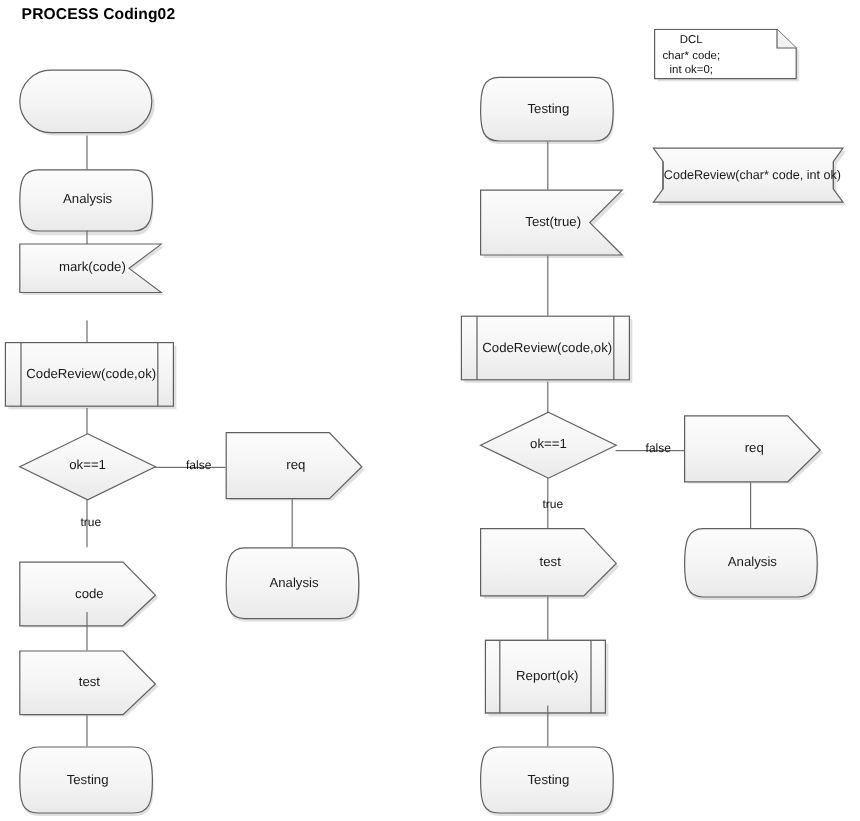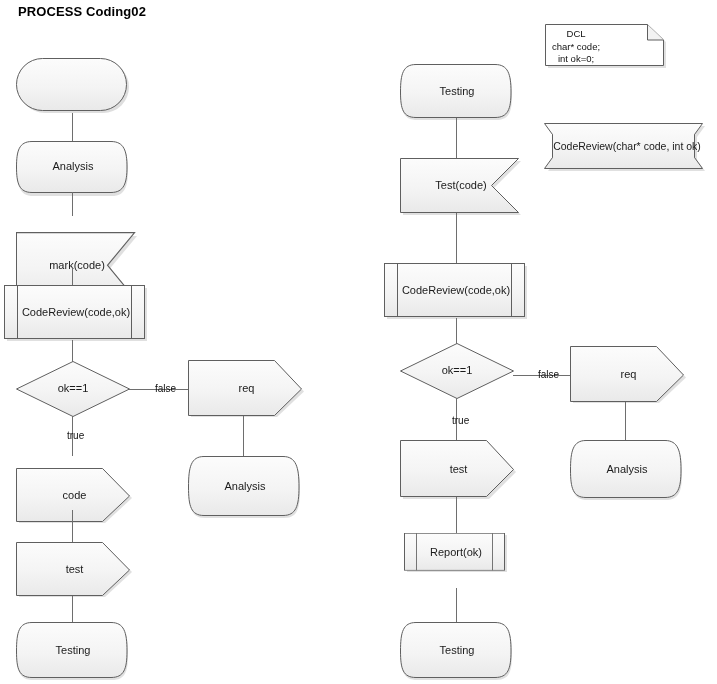--- a/index.html
+++ b/index.html
@@ -124,21 +124,21 @@
 <div class="node" style="left:16px; top:141px; width:114px; height:52px;">
   <svg class="svg-shape" viewBox="0 0 114 52" preserveAspectRatio="none">
     <path d="M 17,3 L 96,3 C 109,3 112,13 112,29 C 112,45 109,55 96,55 L 17,55 C 4,55 1,45 1,29 C 1,13 4,3 17,3 Z" fill="#c2c2c2" opacity="0.5"></path>
     <path d="M 16,0.5 L 95,0.5 C 108,0.5 111,10 111,26 C 111,42 108,51.5 95,51.5 L 16,51.5 C 3,51.5 0.5,42 0.5,26 C 0.5,10 3,0.5 16,0.5 Z" fill="url(#shapeGrad)" stroke="#5f5f5f" stroke-width="1"></path>
   </svg>
   <div class="node-label">Analysis</div>
 </div>
 
 <div class="conn v" style="left:72px; top:192px; height:24px;"></div>
 
-<div class="node offset-left" style="left:16px; top:232px; width:122px; height:68px;">
+<div class="node offset-left" style="left:16px; top:203px; width:122px; height:42px;">
   <svg class="svg-shape" viewBox="0 0 122 52" preserveAspectRatio="none">
     <path d="M 3,3 L 121,3 L 94,28 L 121,53 L 3,53 Z" fill="#c2c2c2" opacity="0.5"></path>
     <path d="M 0.5,0.5 L 118.5,0.5 L 91.5,25.5 L 118.5,50.5 L 0.5,50.5 Z" fill="url(#shapeGrad)" stroke="#5f5f5f" stroke-width="1"></path>
   </svg>
   <div class="node-label">mark(code)</div>
 </div>
 
 <div class="conn v" style="left:72px; top:267px; height:18px;"></div>
 
 <div class="node" style="left:4px; top:285px; width:144px; height:56px;">
@@ -220,21 +220,21 @@
   <div class="node-label">Testing</div>
 </div>
 
 <div class="conn v" style="left:456px; top:118px; height:40px;"></div>
 
 <div class="node offset-left" style="left:400px; top:158px; width:122px; height:56px;">
   <svg class="svg-shape" viewBox="0 0 122 56" preserveAspectRatio="none">
     <path d="M 3,3 L 121,3 L 94,30 L 121,57 L 3,57 Z" fill="#c2c2c2" opacity="0.5"></path>
     <path d="M 0.5,0.5 L 118.5,0.5 L 91.5,27.5 L 118.5,54.5 L 0.5,54.5 Z" fill="url(#shapeGrad)" stroke="#5f5f5f" stroke-width="1"></path>
   </svg>
-  <div class="node-label">Test(code)</div>
+  <div class="node-label">Test(true)</div>
 </div>
 
 <div class="conn v" style="left:456px; top:213px; height:50px;"></div>
 
 <div class="node" style="left:384px; top:263px; width:144px; height:56px;">
   <svg class="svg-shape" viewBox="0 0 144 56" preserveAspectRatio="none">
     <rect x="3" y="3" width="140" height="53" fill="#c2c2c2" opacity="0.5"></rect>
     <rect x="0.5" y="0.5" width="140" height="53" fill="url(#shapeGrad)" stroke="#5f5f5f" stroke-width="1"></rect>
     <line x1="13.5" y1="0.5" x2="13.5" y2="53.5" stroke="#5f5f5f" stroke-width="1"></line>
     <line x1="127.5" y1="0.5" x2="127.5" y2="53.5" stroke="#5f5f5f" stroke-width="1"></line>
@@ -278,21 +278,21 @@
 <div class="node offset-left" style="left:400px; top:440px; width:117px; height:60px;">
   <svg class="svg-shape" viewBox="0 0 117 60" preserveAspectRatio="none">
     <path d="M 3,3 L 89,3 L 116,32 L 89,59 L 3,59 Z" fill="#c2c2c2" opacity="0.5"></path>
     <path d="M 0.5,0.5 L 86.5,0.5 L 113.5,29.5 L 86.5,56.5 L 0.5,56.5 Z" fill="url(#shapeGrad)" stroke="#5f5f5f" stroke-width="1"></path>
   </svg>
   <div class="node-label">test</div>
 </div>
 
 <div class="conn v" style="left:456px; top:497px; height:36px;"></div>
 
-<div class="node" style="left:404px; top:533px; width:104px; height:39px;">
+<div class="node" style="left:404px; top:533px; width:104px; height:64px;">
   <svg class="svg-shape" viewBox="0 0 104 56" preserveAspectRatio="none">
     <rect x="3" y="3" width="100" height="53" fill="#c2c2c2" opacity="0.5"></rect>
     <rect x="0.5" y="0.5" width="100" height="53" fill="url(#shapeGrad)" stroke="#5f5f5f" stroke-width="1"></rect>
     <line x1="12.5" y1="0.5" x2="12.5" y2="53.5" stroke="#5f5f5f" stroke-width="1"></line>
     <line x1="88.5" y1="0.5" x2="88.5" y2="53.5" stroke="#5f5f5f" stroke-width="1"></line>
   </svg>
   <div class="node-label">Report(ok)</div>
 </div>
 
 <div class="conn v" style="left:456px; top:588px; height:34px;"></div>

